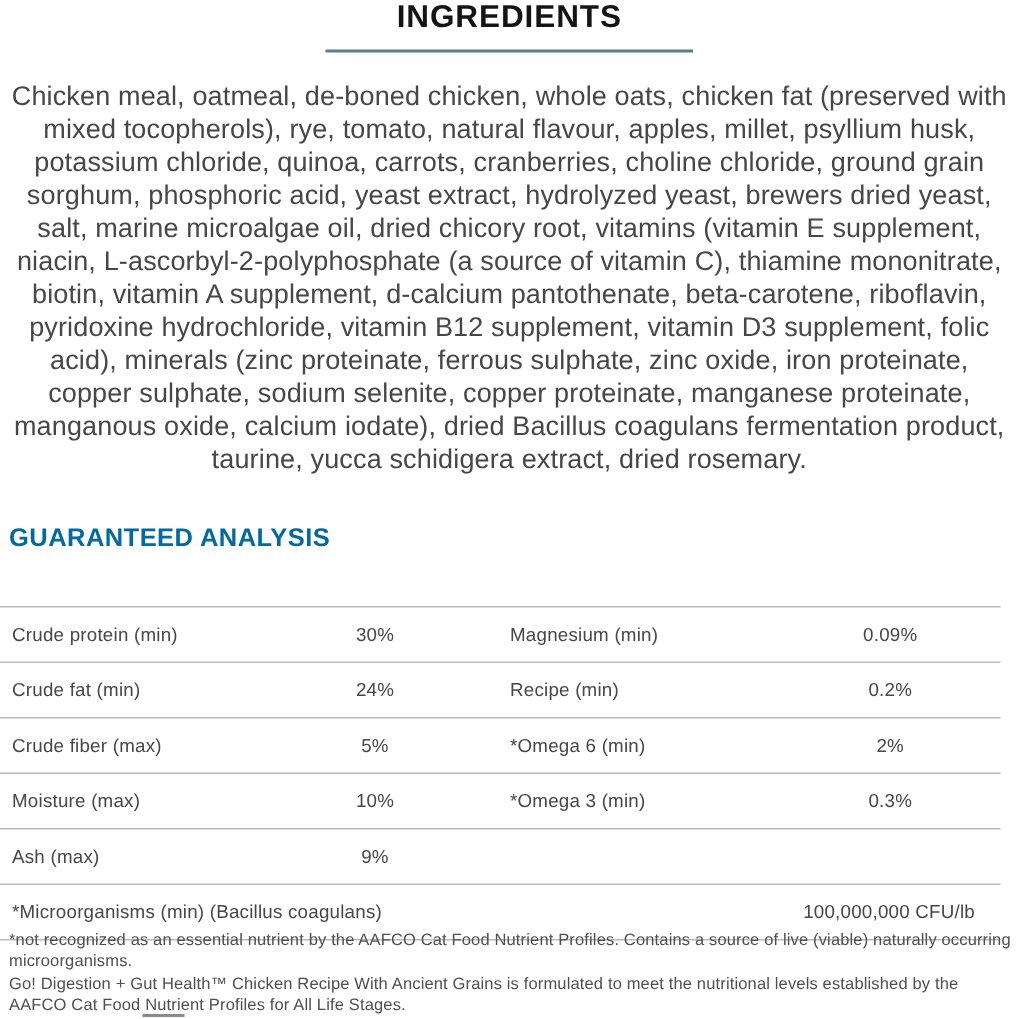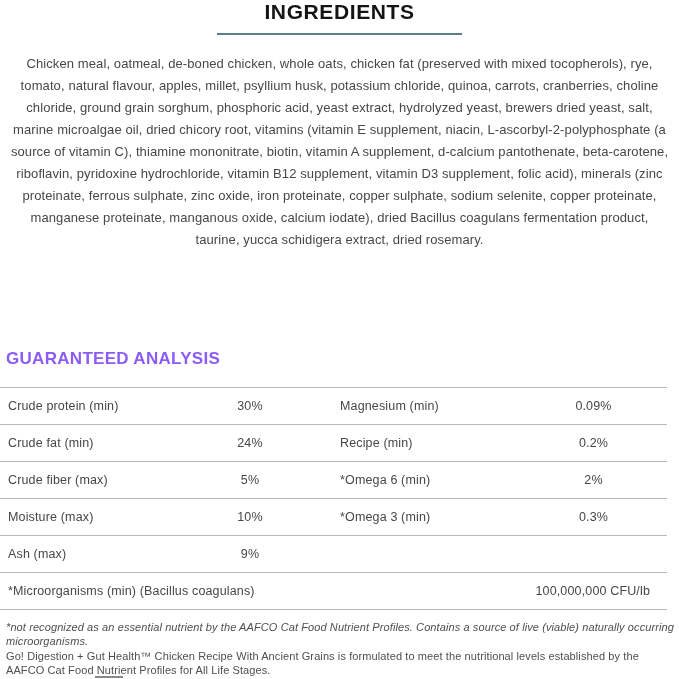--- a/index.html
+++ b/index.html
@@ -25,38 +25,38 @@
   .title-divider {
     position: absolute;
     top: 33px; left: 217px;
     width: 245px; height: 2px;
     background: #5a7e8c;
   }
   .ing-text {
     position: absolute;
     top: 53px; left: 7px; width: 665px;
     text-align: center;
-    font-size: 13px;
+    font-size: 18px;
     line-height: 22px;
     letter-spacing: 0.1px;
     color: #474747;
     margin: 0;
   }
   .ga-title {
     position: absolute;
     top: 349px; left: 6px;
     font-size: 17px;
     font-weight: bold;
     letter-spacing: 0.3px;
-    color: #8b5cf6;
+    color: #0369a1;
     margin: 0;
   }
   .ga-table {
     position: absolute;
-    top: 387px; left: 0; width: 667px;
+    top: 404px; left: 0; width: 667px;
     border-top: 1px solid #b9b9b9;
     font-size: 12.5px;
     letter-spacing: 0.15px;
     color: #474747;
   }
   .ga-row {
     display: flex;
     align-items: center;
     height: 36px;
     border-bottom: 1px solid #b9b9b9;
@@ -68,21 +68,20 @@
   .ga-full-label { padding-left: 8px; }
   .ga-full-value { margin-left: auto; padding-right: 17px; }
   .footnote-1 {
     position: absolute;
     top: 620px; left: 6px; width: 668px;
     font-size: 11px;
     line-height: 14px;
     letter-spacing: 0.1px;
     color: #4f4f4f;
     margin: 0;
-    font-style: italic;
   }
   .footnote-2 {
     position: absolute;
     top: 649px; left: 6px; width: 660px;
     font-size: 11px;
     line-height: 14px;
     letter-spacing: 0.1px;
     color: #4f4f4f;
     margin: 0;
   }

